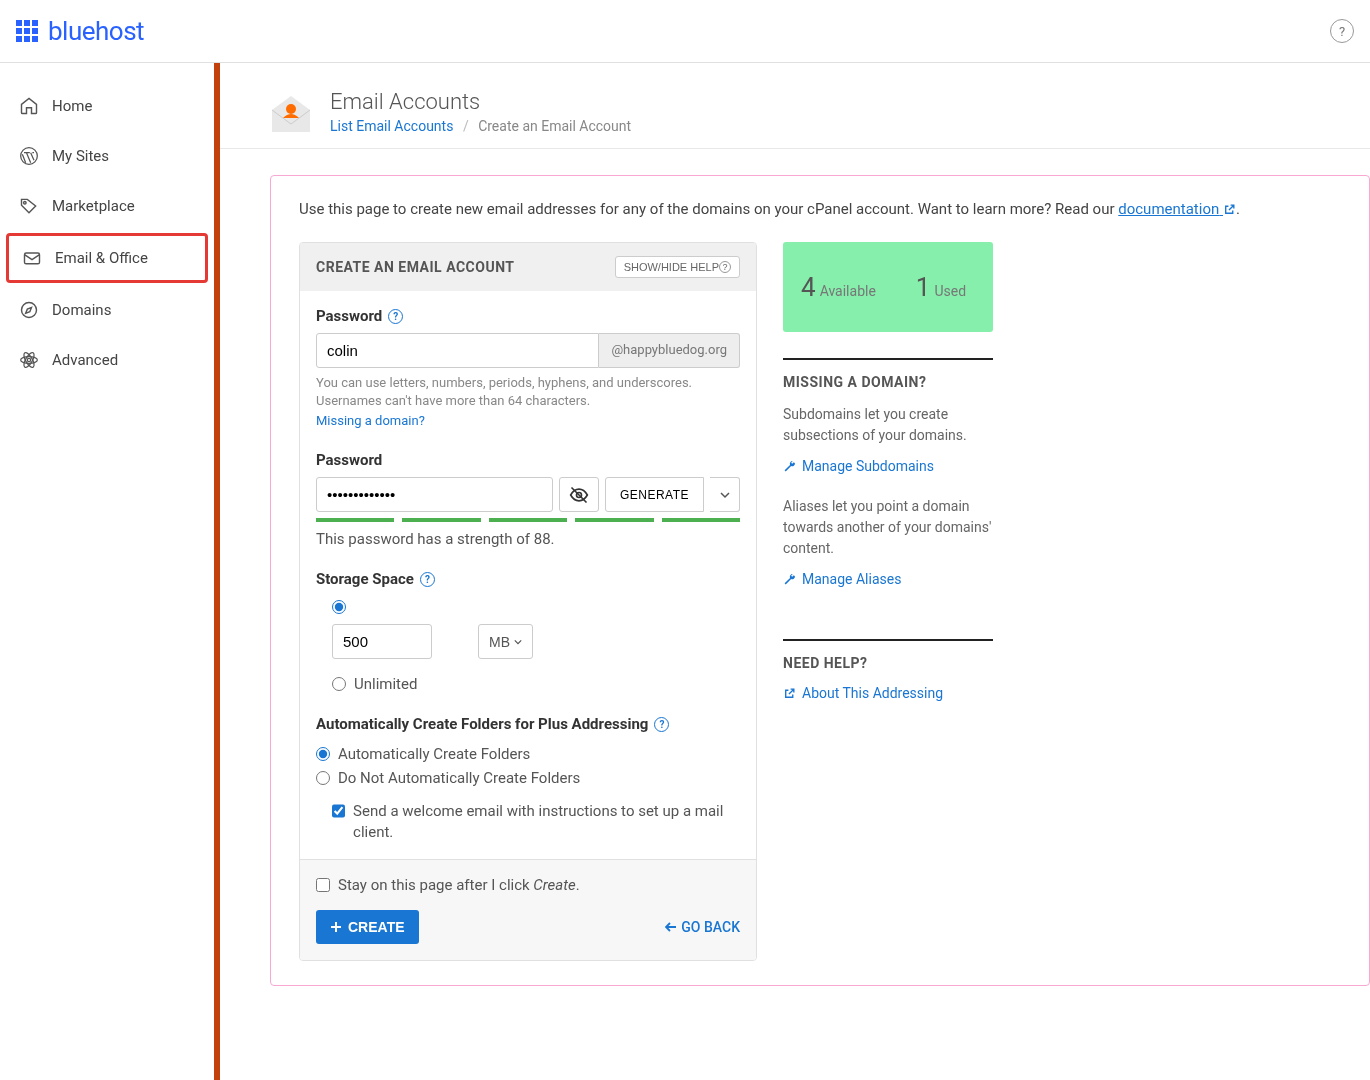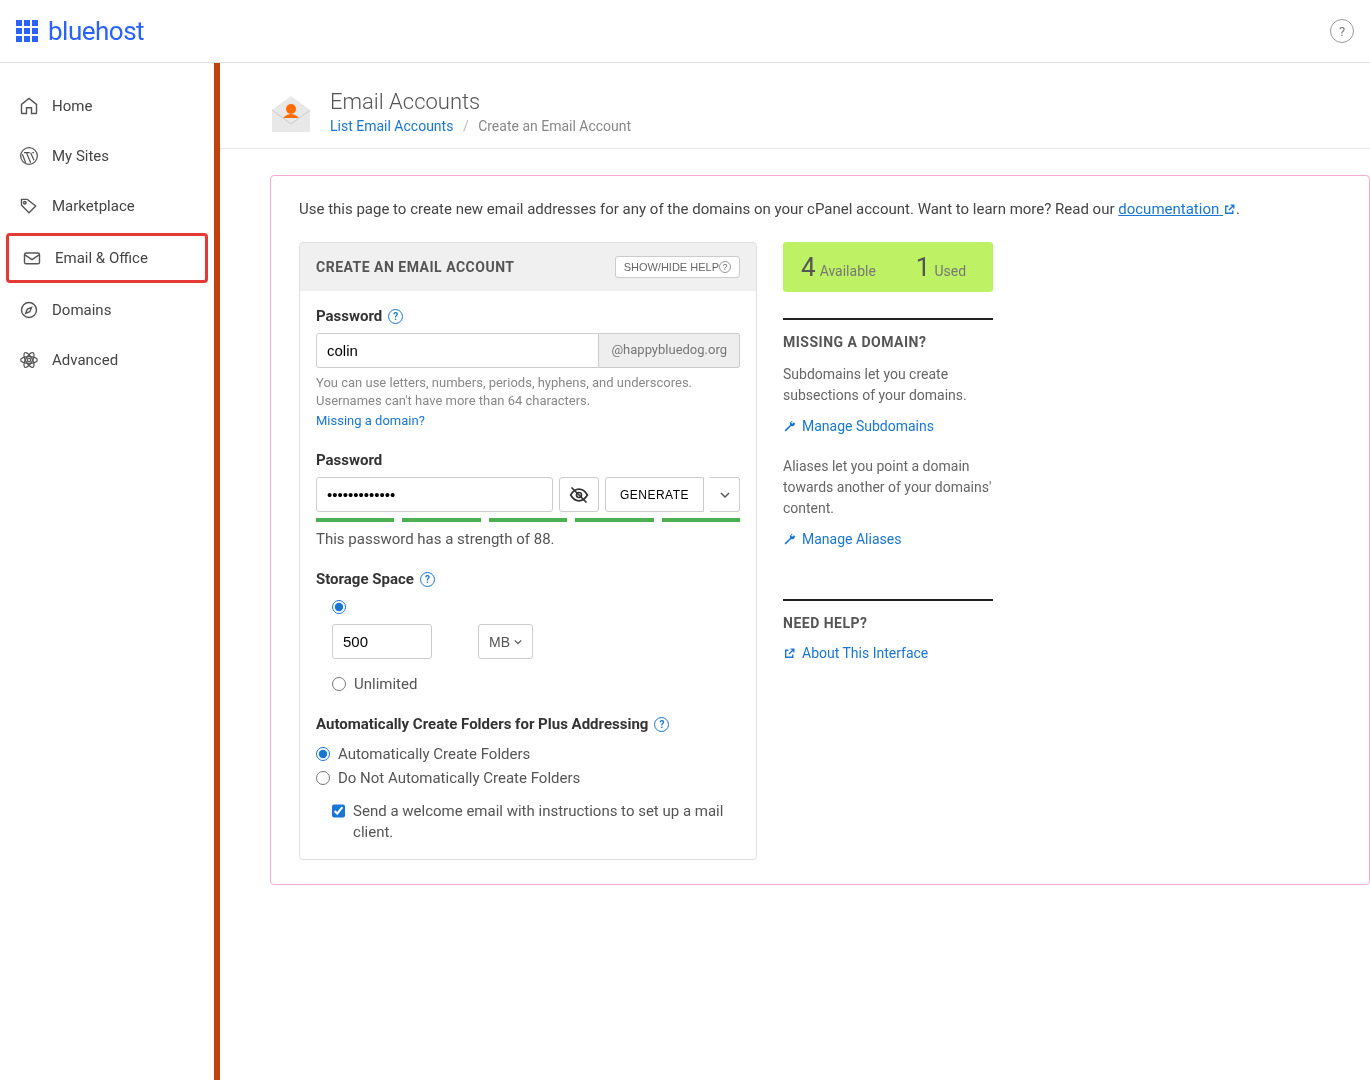--- a/index.html
+++ b/index.html
@@ -50,21 +50,21 @@
 .storage-input { display: flex; gap: 6px; margin-top: 10px; margin-left: 16px; }
 .storage-input input { width: 100px; border: 1px solid #ccc; border-radius: 3px; padding: 8px 10px; font-size: 15px; }
 .unit-btn { border: 1px solid #ccc; border-radius: 3px; background: #fff; padding: 0 10px; font-size: 14px; color: #555; display: flex; align-items: center; gap: 4px; cursor: pointer; margin-left: 40px; }
 .check-row { display: flex; align-items: flex-start; gap: 8px; margin-top: 14px; font-size: 15px; color: #555; line-height: 1.4; margin-left: 16px; }
 .card-footer { background: #f7f7f7; border-top: 1px solid #e0e0e0; padding: 16px; }
 .stay-row { display: flex; align-items: center; gap: 8px; font-size: 15px; color: #555; margin-bottom: 16px; }
 .footer-actions { display: flex; align-items: center; }
 .create-btn { background: #1976d2; color: #fff; border: none; border-radius: 3px; padding: 9px 14px; font-size: 14px; font-weight: 700; cursor: pointer; display: flex; align-items: center; gap: 6px; }
 .goback { margin-left: auto; color: #1976d2; font-size: 14px; font-weight: 500; text-decoration: none; display: flex; align-items: center; gap: 4px; }
 .side-col { flex: 1; max-width: 210px; }
-.stats-box { background: #bef264; border-radius: 3px; padding: 10px 18px; display: flex; gap: 40px; margin-bottom: 26px; }
+.stats-box { background: #86efac; border-radius: 3px; padding: 30px 18px; display: flex; gap: 40px; margin-bottom: 26px; }
 .stat { font-size: 14px; color: #777; }
 .stat .num { font-size: 26px; color: #555; margin-right: 4px; font-weight: 400; }
 .side-divider { border-top: 2px solid #222; margin-bottom: 14px; }
 .side-heading { font-size: 14px; font-weight: 700; letter-spacing: 0.5px; color: #555; margin-bottom: 14px; }
 .side-text { font-size: 14px; color: #666; line-height: 1.5; margin-bottom: 12px; }
 .side-link { color: #1976d2; font-size: 14px; text-decoration: none; display: flex; align-items: center; gap: 6px; margin-bottom: 22px; }
 .wrench { color: #1976d2; }
 input[type=radio], input[type=checkbox] { width: 14px; height: 14px; accent-color: #1976d2; }
 svg { display: block; }
 </style>
@@ -255,20 +255,40 @@
               <span>Automatically Create Folders</span>
             </div>
             <div class="radio-row" style="margin-top:6px">
               <input type="radio" name="folders" style="">
               <span>Do Not Automatically Create Folders</span>
             </div>
 
             <div class="check-row">
               <input type="checkbox" checked="" style="margin-top: 3px;">
               <span>Send a welcome email with instructions to set up a mail client.</span>
+            </div>
+          </div>
+          <div class="card-footer">
+            <div class="stay-row">
+              <input type="checkbox" style="">
+              <span><span>Stay on this page after I click </span><i>Create</i><span>.</span></span>
+            </div>
+            <div class="footer-actions">
+              <button class="create-btn">
+                <svg width="12" height="12" viewBox="0 0 12 12">
+                    <path d="M6 1v10M1 6h10" stroke="#fff" stroke-width="2"></path>
+                  </svg>
+                <span>CREATE</span>
+              </button>
+              <a href="#" class="goback">
+                <svg width="12" height="12" viewBox="0 0 12 12">
+                    <path d="M11 6H2M5 2L1 6l4 4" fill="none" stroke="#1976d2" stroke-width="1.8"></path>
+                  </svg>
+                <span>GO BACK</span>
+              </a>
             </div>
           </div>
         </div>
 
         <div class="side-col">
           <div class="stats-box">
             <div class="stat"><span class="num">4</span><span>Available</span></div>
             <div class="stat"><span class="num">1</span><span>Used</span></div>
           </div>
           <div class="side-divider"></div>
@@ -287,19 +307,19 @@
               </svg>
             <span>Manage Aliases</span>
           </a>
           <div style="height:30px"></div>
           <div class="side-divider"></div>
           <div class="side-heading">NEED HELP?</div>
           <a href="#" class="side-link">
             <svg width="13" height="13" viewBox="0 0 24 24" fill="none" stroke="#1976d2" stroke-width="2.5">
                 <path d="M14 4h6v6M20 4l-9 9M18 14v5H5V6h5"></path>
               </svg>
-            <span>About This Interface</span>
+            <span>About This Addressing</span>
           </a>
         </div>
       </div>
     </div>
   </div>
 </div>
 
 </body></html>

